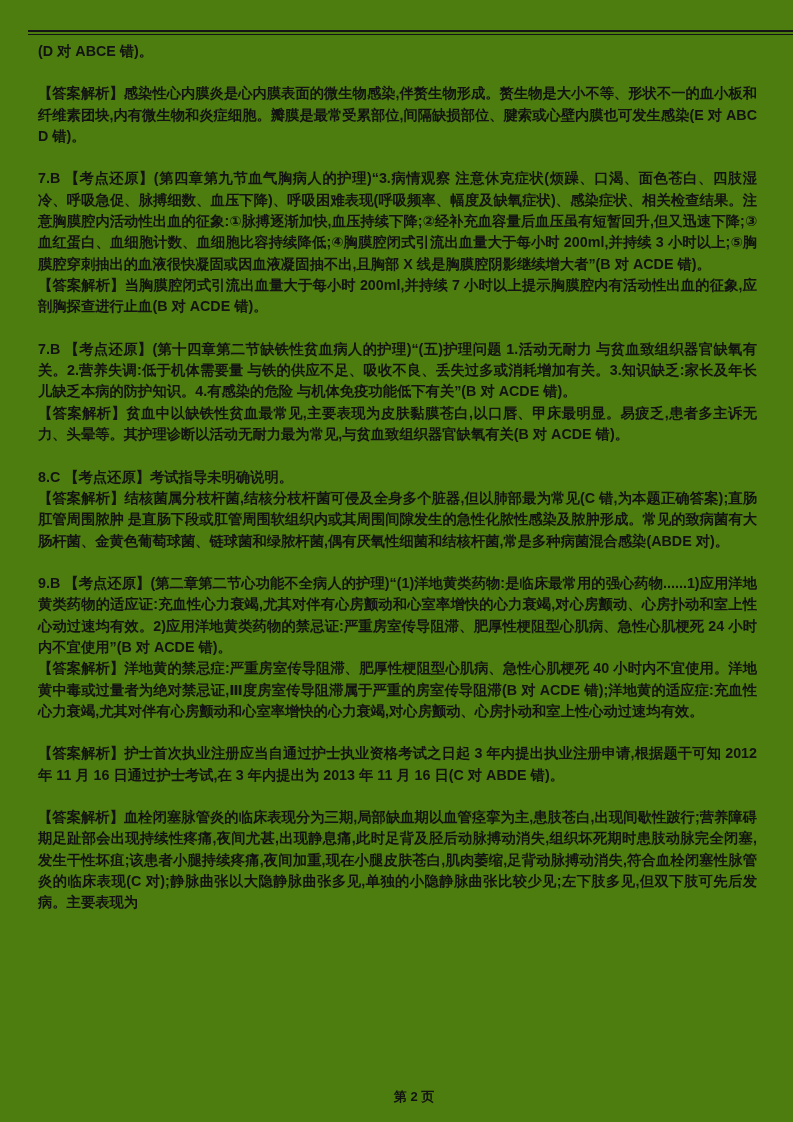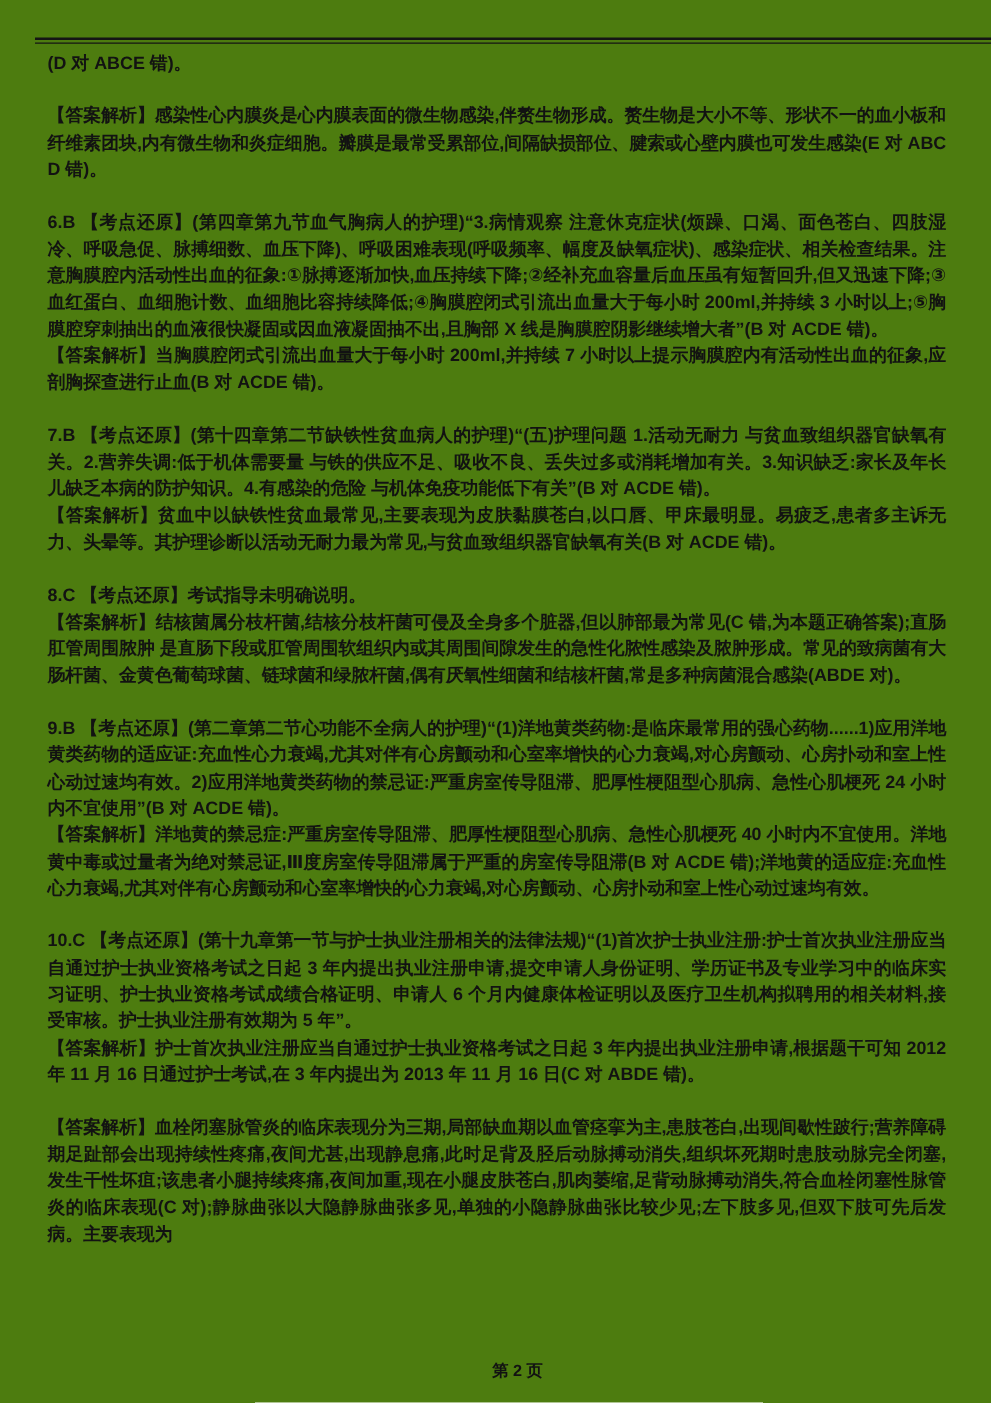--- a/index.html
+++ b/index.html
@@ -64,41 +64,40 @@
 
   <div class="content">
 
     <p class="para">(D 对 ABCE 错)。</p>
 
     <section class="qa-section">
       <p class="para">【答案解析】感染性心内膜炎是心内膜表面的微生物感染,伴赘生物形成。赘生物是大小不等、形状不一的血小板和纤维素团块,内有微生物和炎症细胞。瓣膜是最常受累部位,间隔缺损部位、腱索或心壁内膜也可发生感染(E 对 ABCD 错)。</p>
     </section>
 
     <section class="qa-section">
-      <p class="para">6.B 【考点还原】(第四章第九节血气胸病人的护理)“3.病情观察 注意休克症状(烦躁、口渴、面色苍白、四肢湿冷、呼吸急促、脉搏细数、血压下降)、呼吸困难表现(呼吸频率、幅度及缺氧症状)、感染症状、相关检查结果。注意胸膜腔内活动性出血的征象:①脉搏逐渐加快,血压持续下降;②经补充血容量后血压虽有短暂回升,但又迅速下降;③血红蛋白、血细胞计数、血细胞比容持续降低;④胸膜腔闭式引流出血量大于每小时 200ml,并持续 3 小时以上;⑤胸膜腔穿刺抽出的血液很快凝固或因血液凝固抽不出,且胸部 X 线是胸膜腔阴影继续增大者”(B 对 ACDE 错)。</p>
+      <p class="para">7.B 【考点还原】(第四章第九节血气胸病人的护理)“3.病情观察 注意休克症状(烦躁、口渴、面色苍白、四肢湿冷、呼吸急促、脉搏细数、血压下降)、呼吸困难表现(呼吸频率、幅度及缺氧症状)、感染症状、相关检查结果。注意胸膜腔内活动性出血的征象:①脉搏逐渐加快,血压持续下降;②经补充血容量后血压虽有短暂回升,但又迅速下降;③血红蛋白、血细胞计数、血细胞比容持续降低;④胸膜腔闭式引流出血量大于每小时 200ml,并持续 3 小时以上;⑤胸膜腔穿刺抽出的血液很快凝固或因血液凝固抽不出,且胸部 X 线是胸膜腔阴影继续增大者”(B 对 ACDE 错)。</p>
       <p class="para">【答案解析】当胸膜腔闭式引流出血量大于每小时 200ml,并持续 7 小时以上提示胸膜腔内有活动性出血的征象,应剖胸探查进行止血(B 对 ACDE 错)。</p>
     </section>
 
     <section class="qa-section">
       <p class="para">7.B 【考点还原】(第十四章第二节缺铁性贫血病人的护理)“(五)护理问题 1.活动无耐力 与贫血致组织器官缺氧有关。2.营养失调:低于机体需要量 与铁的供应不足、吸收不良、丢失过多或消耗增加有关。3.知识缺乏:家长及年长儿缺乏本病的防护知识。4.有感染的危险 与机体免疫功能低下有关”(B 对 ACDE 错)。</p>
       <p class="para">【答案解析】贫血中以缺铁性贫血最常见,主要表现为皮肤黏膜苍白,以口唇、甲床最明显。易疲乏,患者多主诉无力、头晕等。其护理诊断以活动无耐力最为常见,与贫血致组织器官缺氧有关(B 对 ACDE 错)。</p>
     </section>
 
     <section class="qa-section">
       <p class="para">8.C 【考点还原】考试指导未明确说明。</p>
       <p class="para">【答案解析】结核菌属分枝杆菌,结核分枝杆菌可侵及全身多个脏器,但以肺部最为常见(C 错,为本题正确答案);直肠肛管周围脓肿 是直肠下段或肛管周围软组织内或其周围间隙发生的急性化脓性感染及脓肿形成。常见的致病菌有大肠杆菌、金黄色葡萄球菌、链球菌和绿脓杆菌,偶有厌氧性细菌和结核杆菌,常是多种病菌混合感染(ABDE 对)。</p>
     </section>
 
     <section class="qa-section">
       <p class="para">9.B 【考点还原】(第二章第二节心功能不全病人的护理)“(1)洋地黄类药物:是临床最常用的强心药物......1)应用洋地黄类药物的适应证:充血性心力衰竭,尤其对伴有心房颤动和心室率增快的心力衰竭,对心房颤动、心房扑动和室上性心动过速均有效。2)应用洋地黄类药物的禁忌证:严重房室传导阻滞、肥厚性梗阻型心肌病、急性心肌梗死 24 小时内不宜使用”(B 对 ACDE 错)。</p>
       <p class="para">【答案解析】洋地黄的禁忌症:严重房室传导阻滞、肥厚性梗阻型心肌病、急性心肌梗死 40 小时内不宜使用。洋地黄中毒或过量者为绝对禁忌证,Ⅲ度房室传导阻滞属于严重的房室传导阻滞(B 对 ACDE 错);洋地黄的适应症:充血性心力衰竭,尤其对伴有心房颤动和心室率增快的心力衰竭,对心房颤动、心房扑动和室上性心动过速均有效。</p>
     </section>
 
     <section class="qa-section">
-      <p class="para">10.C 【考点还原】(第十九章第一节与护士执业注册相关的法律法规)“(1)首次护士执业注册:护士首次执业注册应当自通过护士执业资格考试之日起 3 年内提出执业注册申请,提交申请人身份证明、学历证书及专业学习中的临床实习证明、护士执业资格考试成绩合格证明、申请人 6 个月内健康体检证明以及医疗卫生机构拟聘用的相关材料,接受审核。护士执业注册有效期为 5 年”。</p>
       <p class="para">【答案解析】护士首次执业注册应当自通过护士执业资格考试之日起 3 年内提出执业注册申请,根据题干可知 2012 年 11 月 16 日通过护士考试,在 3 年内提出为 2013 年 11 月 16 日(C 对 ABDE 错)。</p>
     </section>
 
     <section class="qa-section">
       <p class="para">【答案解析】血栓闭塞脉管炎的临床表现分为三期,局部缺血期以血管痉挛为主,患肢苍白,出现间歇性跛行;营养障碍期足趾部会出现持续性疼痛,夜间尤甚,出现静息痛,此时足背及胫后动脉搏动消失,组织坏死期时患肢动脉完全闭塞,发生干性坏疽;该患者小腿持续疼痛,夜间加重,现在小腿皮肤苍白,肌肉萎缩,足背动脉搏动消失,符合血栓闭塞性脉管炎的临床表现(C 对);静脉曲张以大隐静脉曲张多见,单独的小隐静脉曲张比较少见;左下肢多见,但双下肢可先后发病。主要表现为</p>
     </section>
 
   </div>
 
   <div class="footer">

